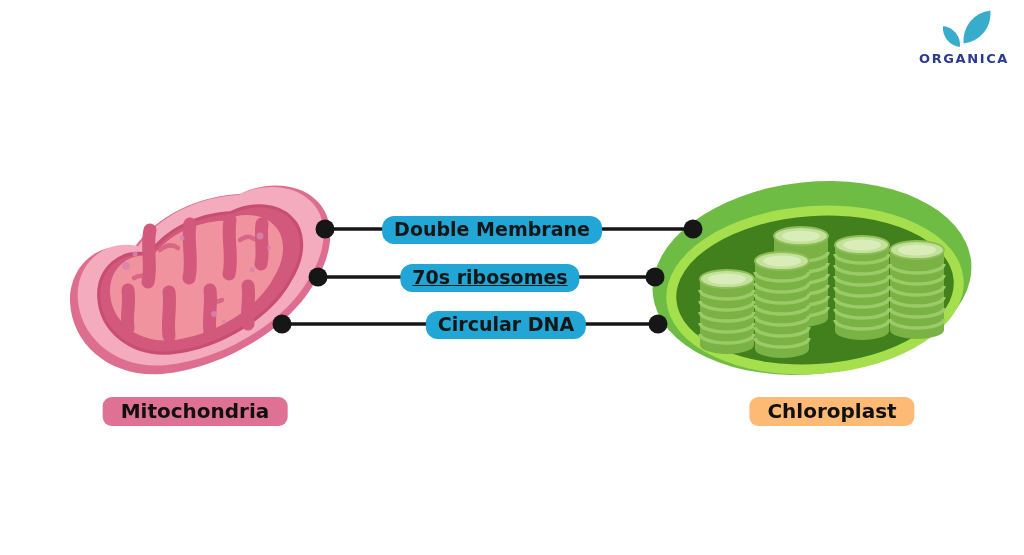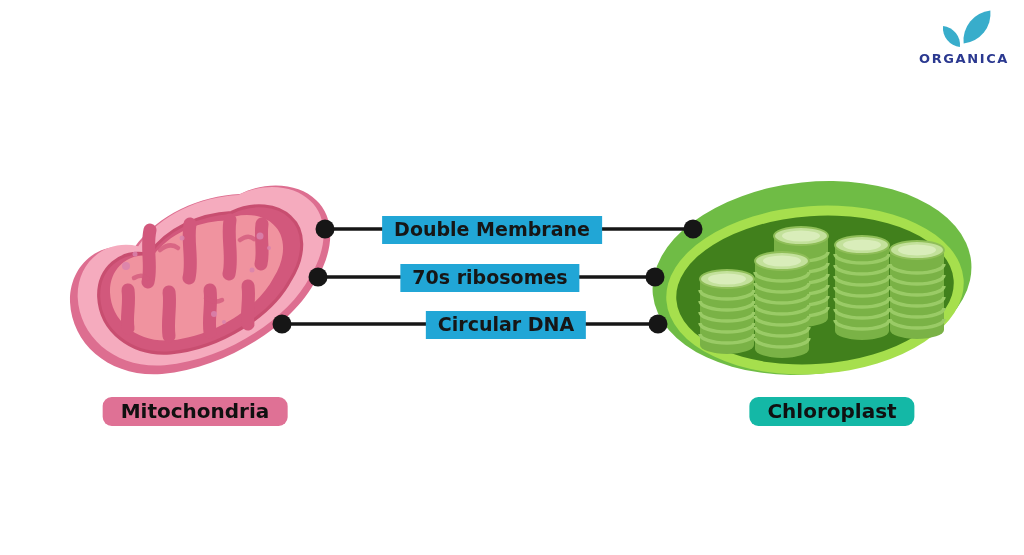--- a/index.html
+++ b/index.html
@@ -24,30 +24,30 @@
   }
   
   .mito-svg{position:absolute;left:64px;top:178px;}
   .chloro-svg{position:absolute;left:648px;top:178px;}
   
   .connectors{position:absolute;left:0;top:0;pointer-events:none;}
   
   .feature-badge{
     position:absolute;transform:translateX(-50%);
     background:#21A6D6;color:#161616;font-weight:bold;font-size:19px;
-    line-height:1.15;padding:3px 12px;border-radius:0;white-space:nowrap;
+    line-height:1.15;padding:3px 12px;border-radius:12px;white-space:nowrap;
     z-index:5;
   }
   .organelle-badge{
     position:absolute;transform:translateX(-50%);
     color:#101010;font-weight:bold;font-size:20px;line-height:1.15;
     padding:3px 18px;border-radius:9px;white-space:nowrap;z-index:5;
   }
   .badge-mito{background:#DF7195;}
-  .badge-chloro{background:#14b8a6;}
+  .badge-chloro{background:#fdba74;}
 </style>
 </head>
 <body>
 
 <div class="canvas">
 
   <div class="logo">
     <div class="logo-leaves">
       <div class="leaf-big"></div>
       <div class="leaf-small"></div>
@@ -192,19 +192,19 @@
       <circle cx="325" cy="229" r="9.5"></circle>
         <circle cx="693" cy="229" r="9.5"></circle>
       <circle cx="318" cy="277" r="9.5"></circle>
         <circle cx="655" cy="277" r="9.5"></circle>
       <circle cx="282" cy="324" r="9.5"></circle>
         <circle cx="658" cy="324" r="9.5"></circle>
     </g>
   </svg>
 
   <div class="feature-badge" style="left:492px;top:216px;">Double Membrane</div>
-  <div class="feature-badge" style="left:490px;top:264px;">70s ribosomes</div>
+  <div class="feature-badge" style="left:490px;top:264px;text-decoration:underline;">70s ribosomes</div>
   <div class="feature-badge" style="left:506px;top:311px;">Circular DNA</div>
 
   <div class="organelle-badge badge-mito" style="left:195px;top:397px;">Mitochondria</div>
   <div class="organelle-badge badge-chloro" style="left:832px;top:397px;">Chloroplast</div>
 
 </div>
 
 </body></html>

